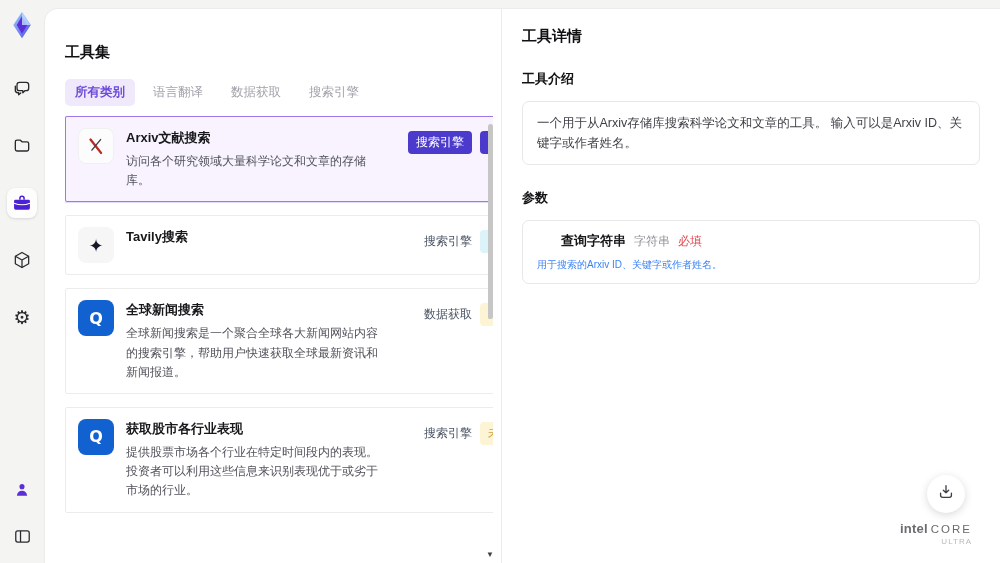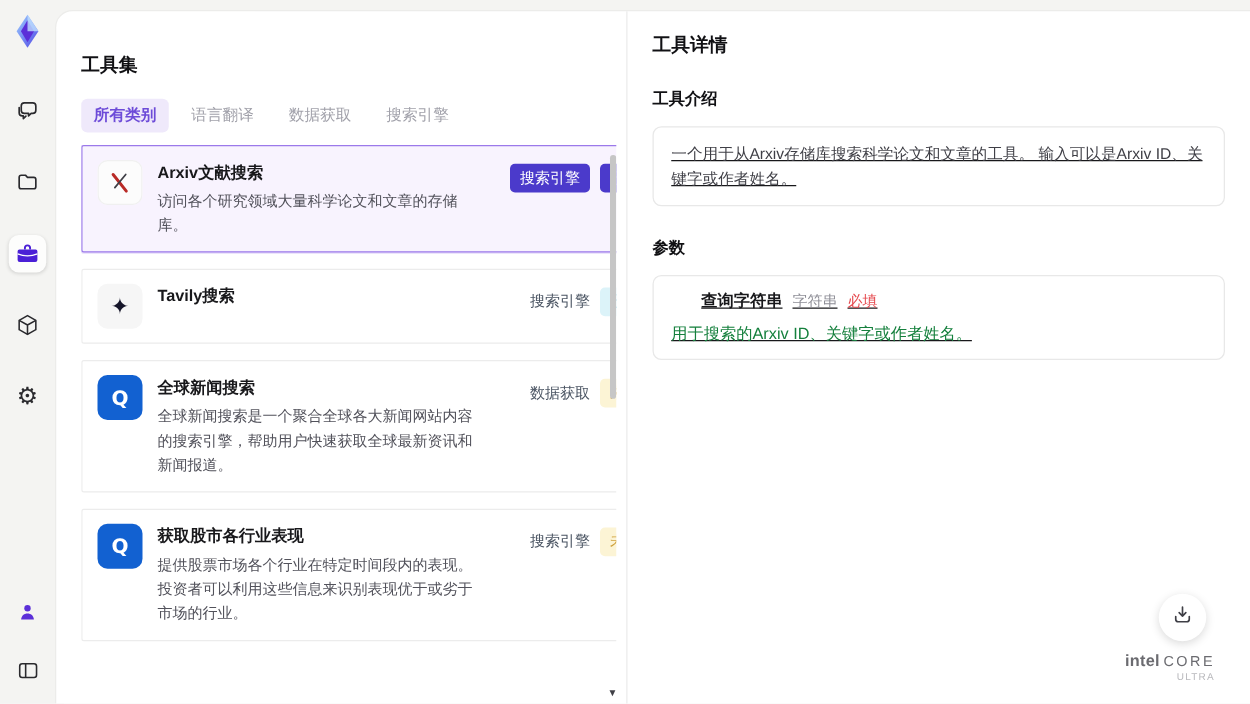--- a/index.html
+++ b/index.html
@@ -44,27 +44,27 @@
   .badge.ok { background:#dcf3f9; color:#3fa7c4; }
   .badge.no { background:#fcf4d5; color:#cfa13d; }
 
   .scroll-thumb { position:absolute; right:0; top:8px; width:5px; height:195px; background:#c6c6c6; border-radius:3px; }
   .scroll-down { position:absolute; right:-1px; bottom:2px; font-size:8px; color:#3f3f46; cursor:pointer; }
 
   
   .detail-col { position:absolute; left:456px; top:0; right:0; height:100%; border-left:1px solid #ececec; padding:18px 20px 0; }
   .detail-title { font-size:15px; font-weight:bold; color:#111114; }
   .section-heading { font-size:13px; font-weight:bold; color:#111114; margin-top:24px; }
-  .info-box { margin-top:13px; border:1px solid #e8e8e8; border-radius:7px; background:#fff; padding:11px 14px;text-decoration:underline; }
+  .info-box { margin-top:13px; border:1px solid #e8e8e8; border-radius:7px; background:#fff; padding:11px 14px; }
   .info-text { font-size:12.5px; color:#3f3f46; line-height:1.6; }
   .param-head { display:flex; align-items:baseline; gap:8px; }
   .param-name { font-size:13px; font-weight:bold; color:#18181b;margin-left:24px; }
   .param-type { font-size:12px; color:#8e8e96; }
   .param-required { font-size:12px; color:#e5484d; }
-  .param-desc { font-size:13px; color:#15803d; margin-top:8px; }
+  .param-desc { font-size:10px; color:#3b82f6; margin-top:8px; }
 
   
   .download-btn { position:absolute; right:35px; bottom:50px; width:38px; height:38px; border-radius:50%; background:#fff; box-shadow:0 2px 8px rgba(0,0,0,.15); display:flex; align-items:center; justify-content:center; cursor:pointer; }
   .brand { position:absolute; right:28px; bottom:16px; text-align:center; color:#6b6b70; line-height:1.1; }
   .brand-main { font-size:13px; }
   .brand-intel { font-weight:bold; letter-spacing:.2px; }
   .brand-core { font-size:11.5px; letter-spacing:2px; text-transform:uppercase; margin-left:3px; }
   .brand-sub { font-size:8px; letter-spacing:1px; text-transform:uppercase; color:#b9b9bd; text-align:right; margin-top:2px; }
 </style>
 </head>

